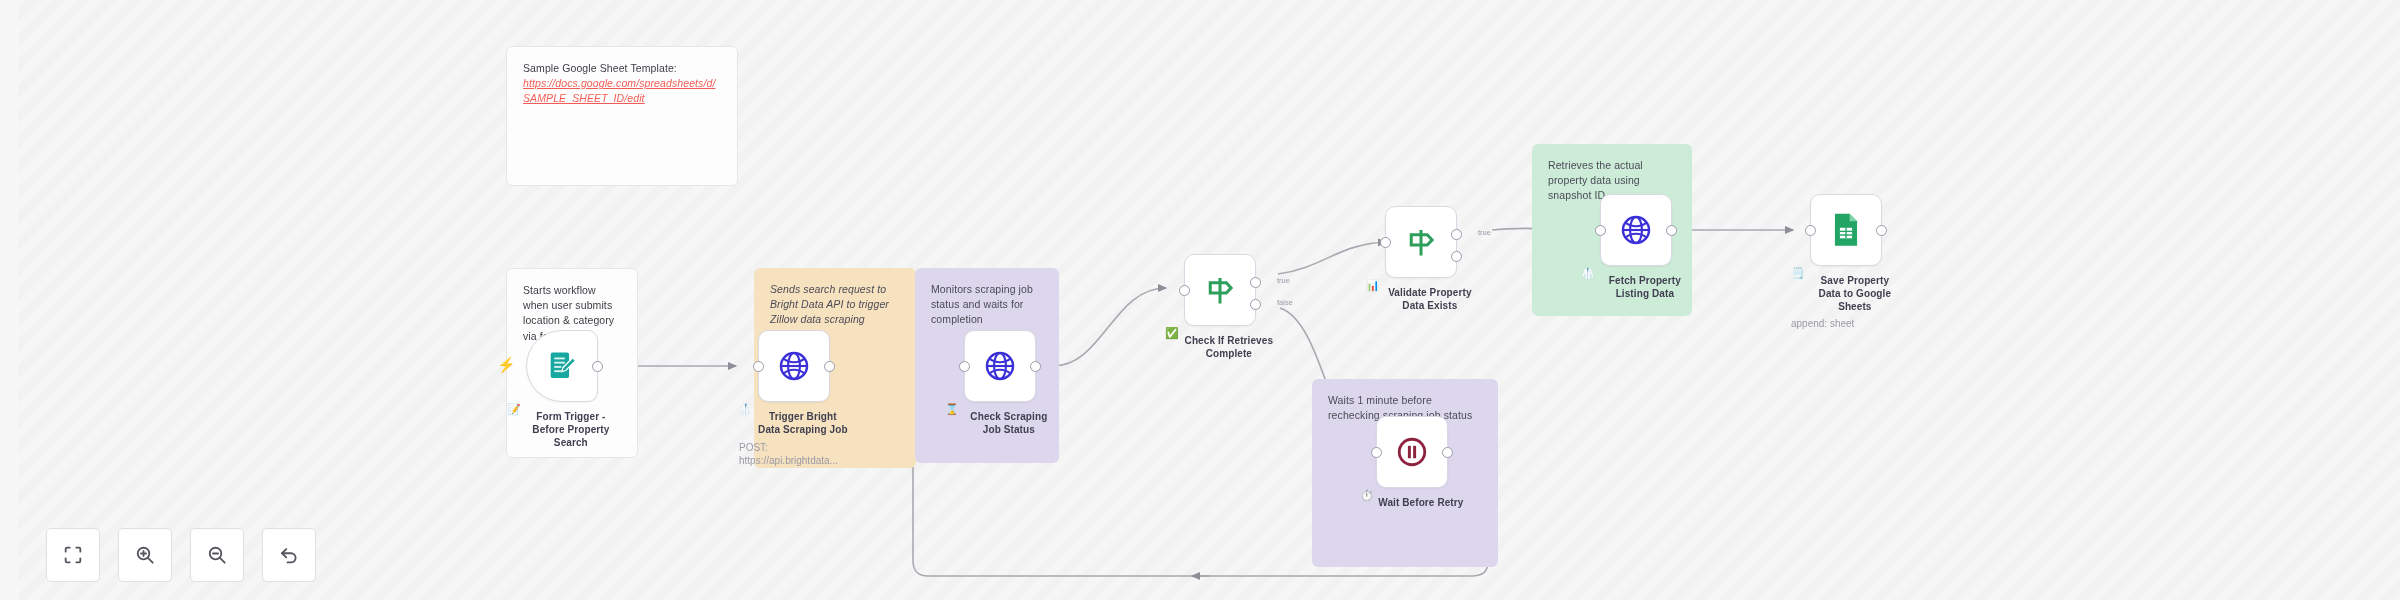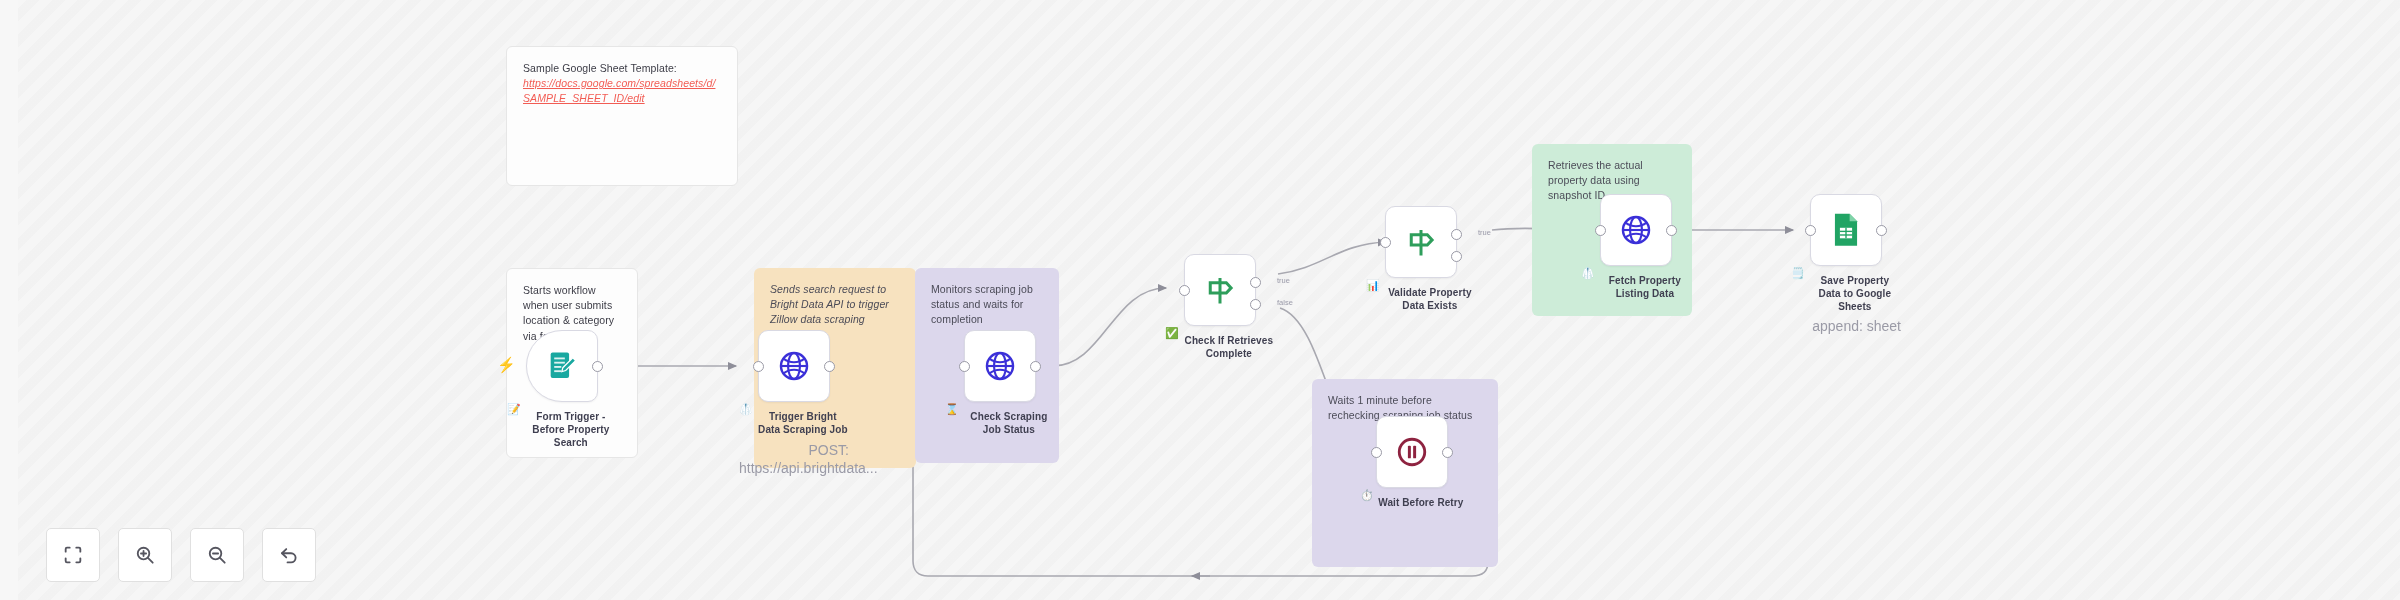--- a/index.html
+++ b/index.html
@@ -84,22 +84,22 @@
   }
   .node-label-row {
     display: flex;
     align-items: flex-start;
     justify-content: center;
     gap: 4px;
   }
   .node-emoji { font-size: 11px; line-height: 1.35; flex: 0 0 auto; }
   .node-sub {
     margin-top: 4px;
-    text-align: right;
-    font-size: 14px;
+    text-align: left;
+    font-size: 10px;
     color: #9a9aa6;
     line-height: 1.3;
   }
 
   
   .port {
     position: absolute;
     width: 11px;
     height: 11px;
     border-radius: 50%;

